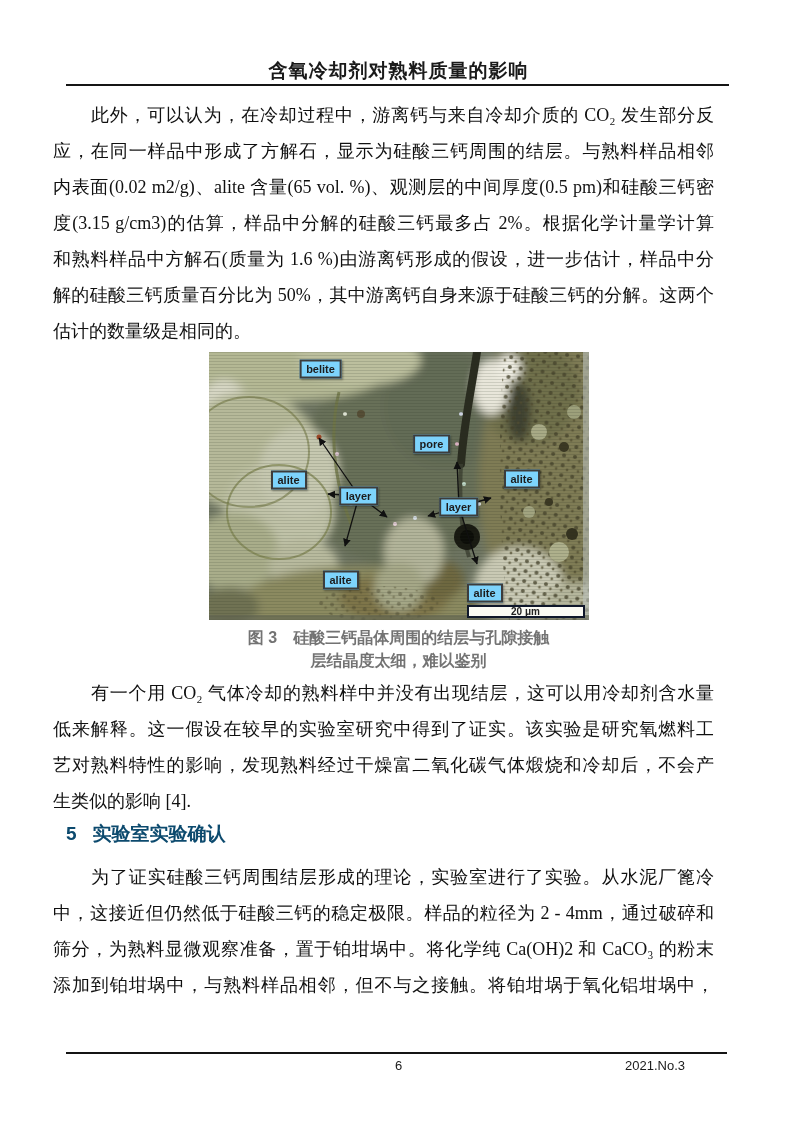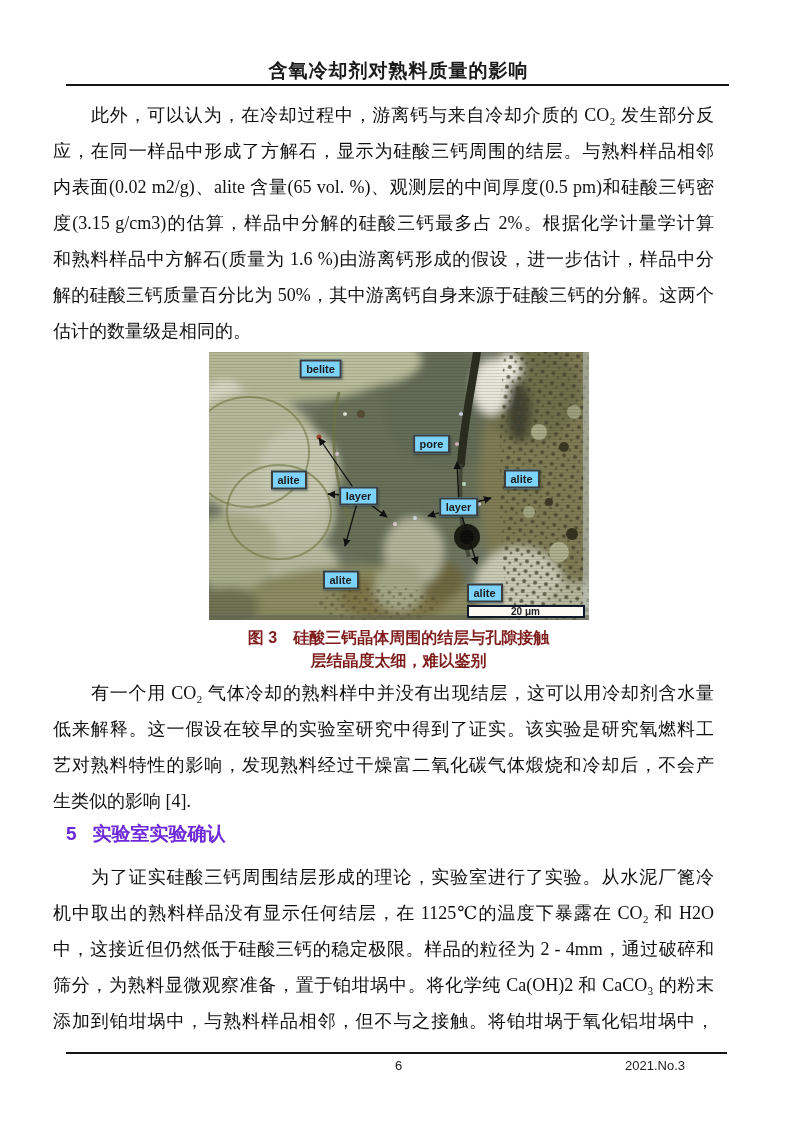--- a/index.html
+++ b/index.html
@@ -25,21 +25,21 @@
   .para .line{text-align:justify;text-align-last:justify;white-space:nowrap;}
   .para .line.lastline{text-align-last:left;white-space:normal;}
   .para .line.indent{padding-left:38px;}
   .p1{top:97px;}
   .p2{top:675px;}
   .p3{top:859px;}
   
   .section-heading{
     position:absolute;top:820px;left:66px;width:661px;
     font-family:"Liberation Sans","DejaVu Sans",sans-serif;
-    font-weight:bold;font-size:19px;line-height:28px;color:#6d28d9;
+    font-weight:bold;font-size:19px;line-height:28px;color:#0c4a6e;
   }
   .section-heading .sec-num{margin-right:16px;}
   
   .figure-wrap{position:absolute;top:352px;left:68px;width:661px;}
   .photo{
     position:relative;width:380px;height:268px;margin:0 auto;
     background:#6e7562;overflow:hidden;
   }
   .photo svg{position:absolute;left:0;top:0;}
   .photo-label{
@@ -53,21 +53,21 @@
   .scalebar{
     position:absolute;left:258px;top:253px;width:118px;height:13px;
     background:#fbfbf4;border:2px solid #0f172a;box-sizing:border-box;
     font-family:"Liberation Sans","DejaVu Sans",sans-serif;
     font-weight:bold;font-size:10px;line-height:10px;color:#222;
     text-align:center;
   }
   .fig-caption{
     position:absolute;top:626px;left:68px;width:661px;
     font-family:"Liberation Sans","DejaVu Sans",sans-serif;
-    font-weight:bold;font-size:16px;line-height:23px;color:#7f1d1d;
+    font-weight:bold;font-size:16px;line-height:23px;color:#737373;
     text-align:center;
   }
   
   .footer-rule{position:absolute;top:1052px;left:66px;width:661px;height:2px;background:#141414;}
   .footer-page{
     position:absolute;top:1058px;left:68px;width:661px;text-align:center;
     font-family:"Liberation Sans","DejaVu Sans",sans-serif;font-size:13px;color:#1a1a1a;
   }
   .footer-issue{
     position:absolute;top:1058px;right:108px;
@@ -209,21 +209,20 @@
     <div class="line">艺对熟料特性的影响，发现熟料经过干燥富二氧化碳气体煅烧和冷却后，不会产</div>
     <div class="line lastline">生类似的影响 [4].</div>
   </div>
 
   <div class="section-heading">
     <span class="sec-num">5</span><span>实验室实验确认</span>
   </div>
 
   <div class="para p3">
     <div class="line indent">为了证实硅酸三钙周围结层形成的理论，实验室进行了实验。从水泥厂篦冷</div>
-    <div class="line">机中取出的熟料样品没有显示任何结层，在 1125℃的温度下暴露在 CO₂ 和 H2O</div>
     <div class="line">中，这接近但仍然低于硅酸三钙的稳定极限。样品的粒径为 2 - 4mm，通过破碎和</div>
     <div class="line">筛分，为熟料显微观察准备，置于铂坩埚中。将化学纯 Ca(OH)2 和 CaCO₃ 的粉末</div>
     <div class="line">添加到铂坩埚中，与熟料样品相邻，但不与之接触。将铂坩埚于氧化铝坩埚中，</div>
   </div>
 
   <div class="footer-rule"></div>
   <div class="footer-page">6</div>
   <div class="footer-issue">2021.No.3</div>
 
 </div>

